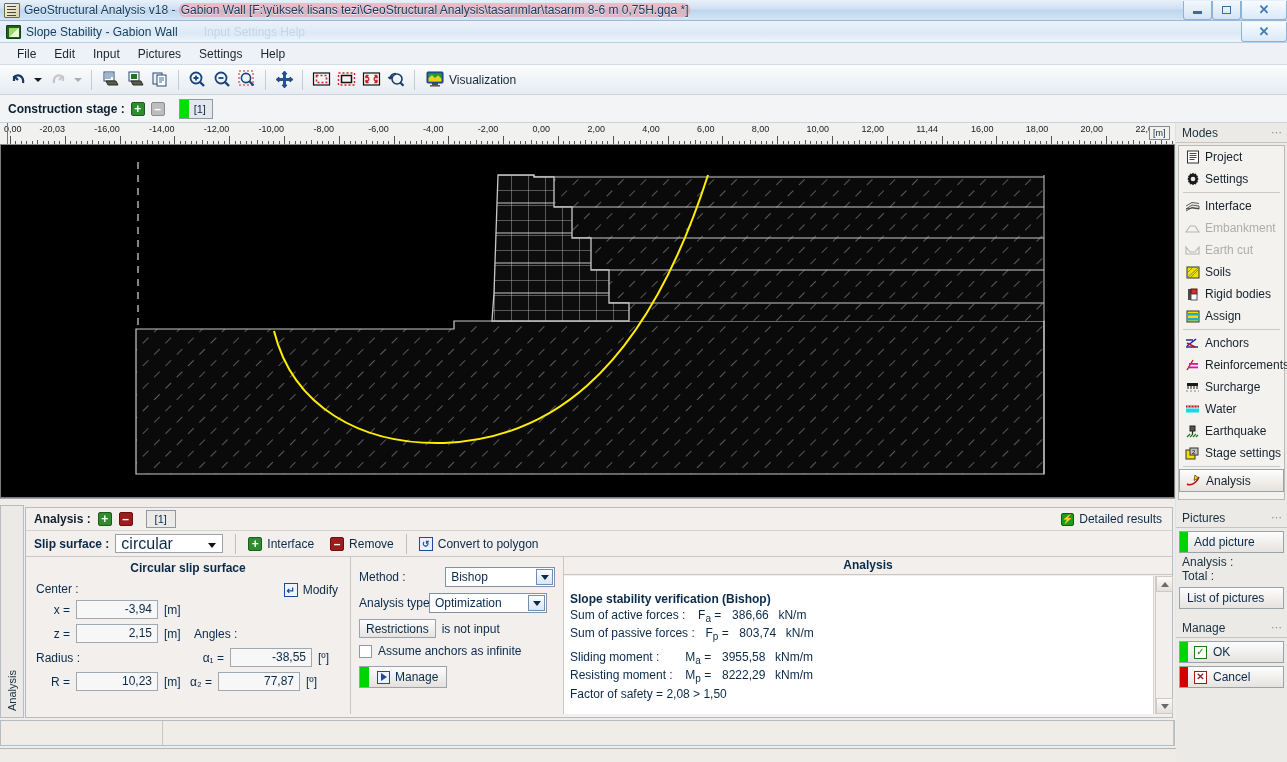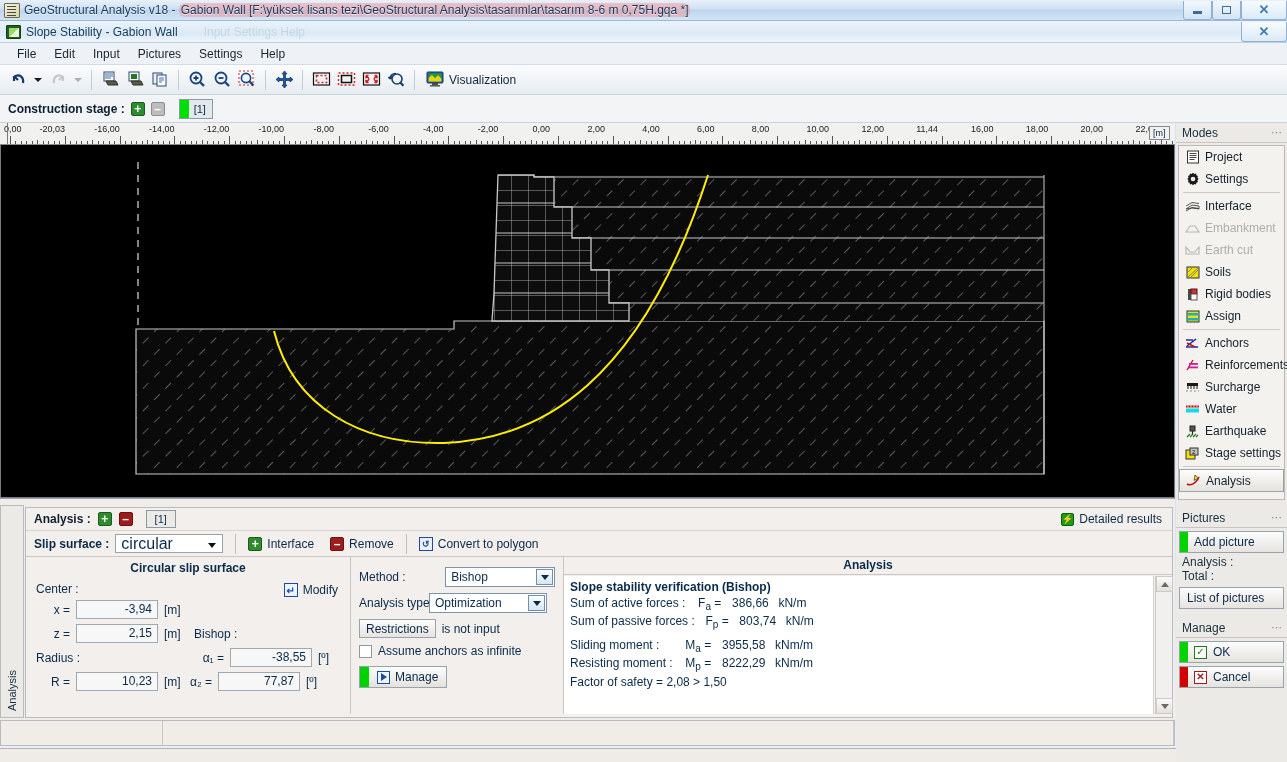--- a/index.html
+++ b/index.html
@@ -290,21 +290,21 @@
     width:0;height:0;border-top:4px solid transparent;border-bottom:4px solid transparent;
     border-left:6px solid #1c4b9d;
   }
 
   .res-head {
     height:18px; text-align:center; font-weight:bold; font-size:12px;
     border-bottom:1px solid #cbc6c1; line-height:17px;
   }
   .res-body {
     position:absolute; left:0; top:19px; right:18px; bottom:0;
-    background:#fff; padding:4px 0 0 6px; font-size:12px; line-height:15px;
+    background:#fff; padding:16px 0 0 6px; font-size:12px; line-height:15px;
     border-right:1px solid #d6d2ce;
   }
   .res-title { font-weight:bold; margin-bottom:1px; }
   .res-line { white-space:nowrap; }
   .res-ok { color:#1f9e1f; }
   .res-scroll {
     position:absolute; right:0; top:19px; width:17px; bottom:0; background:#f2f0ee;
     border-left:1px solid #cfcac5;
   }
   .sb-arrow {
@@ -904,21 +904,21 @@
         </div>
         <div class="frm-line">
           <span class="frm-lab">x =</span>
           <div class="num-in">-3,94</div>
           <span class="unit">[m]</span>
         </div>
         <div class="frm-line">
           <span class="frm-lab">z =</span>
           <div class="num-in">2,15</div>
           <span class="unit">[m]</span>
-          <span class="sub-lab" style="margin:0 0 0 8px">Bishop :</span>
+          <span class="sub-lab" style="margin:0 0 0 8px">Angles :</span>
         </div>
         <div class="frm-line">
           <span class="sub-lab" style="margin:0">Radius :</span>
           <span style="flex:1"></span>
           <span class="frm-lab" style="width:26px">α₁ =</span>
           <div class="num-in">-38,55</div>
           <span class="unit">[º]</span>
         </div>
         <div class="frm-line">
           <span class="frm-lab">R =</span>

